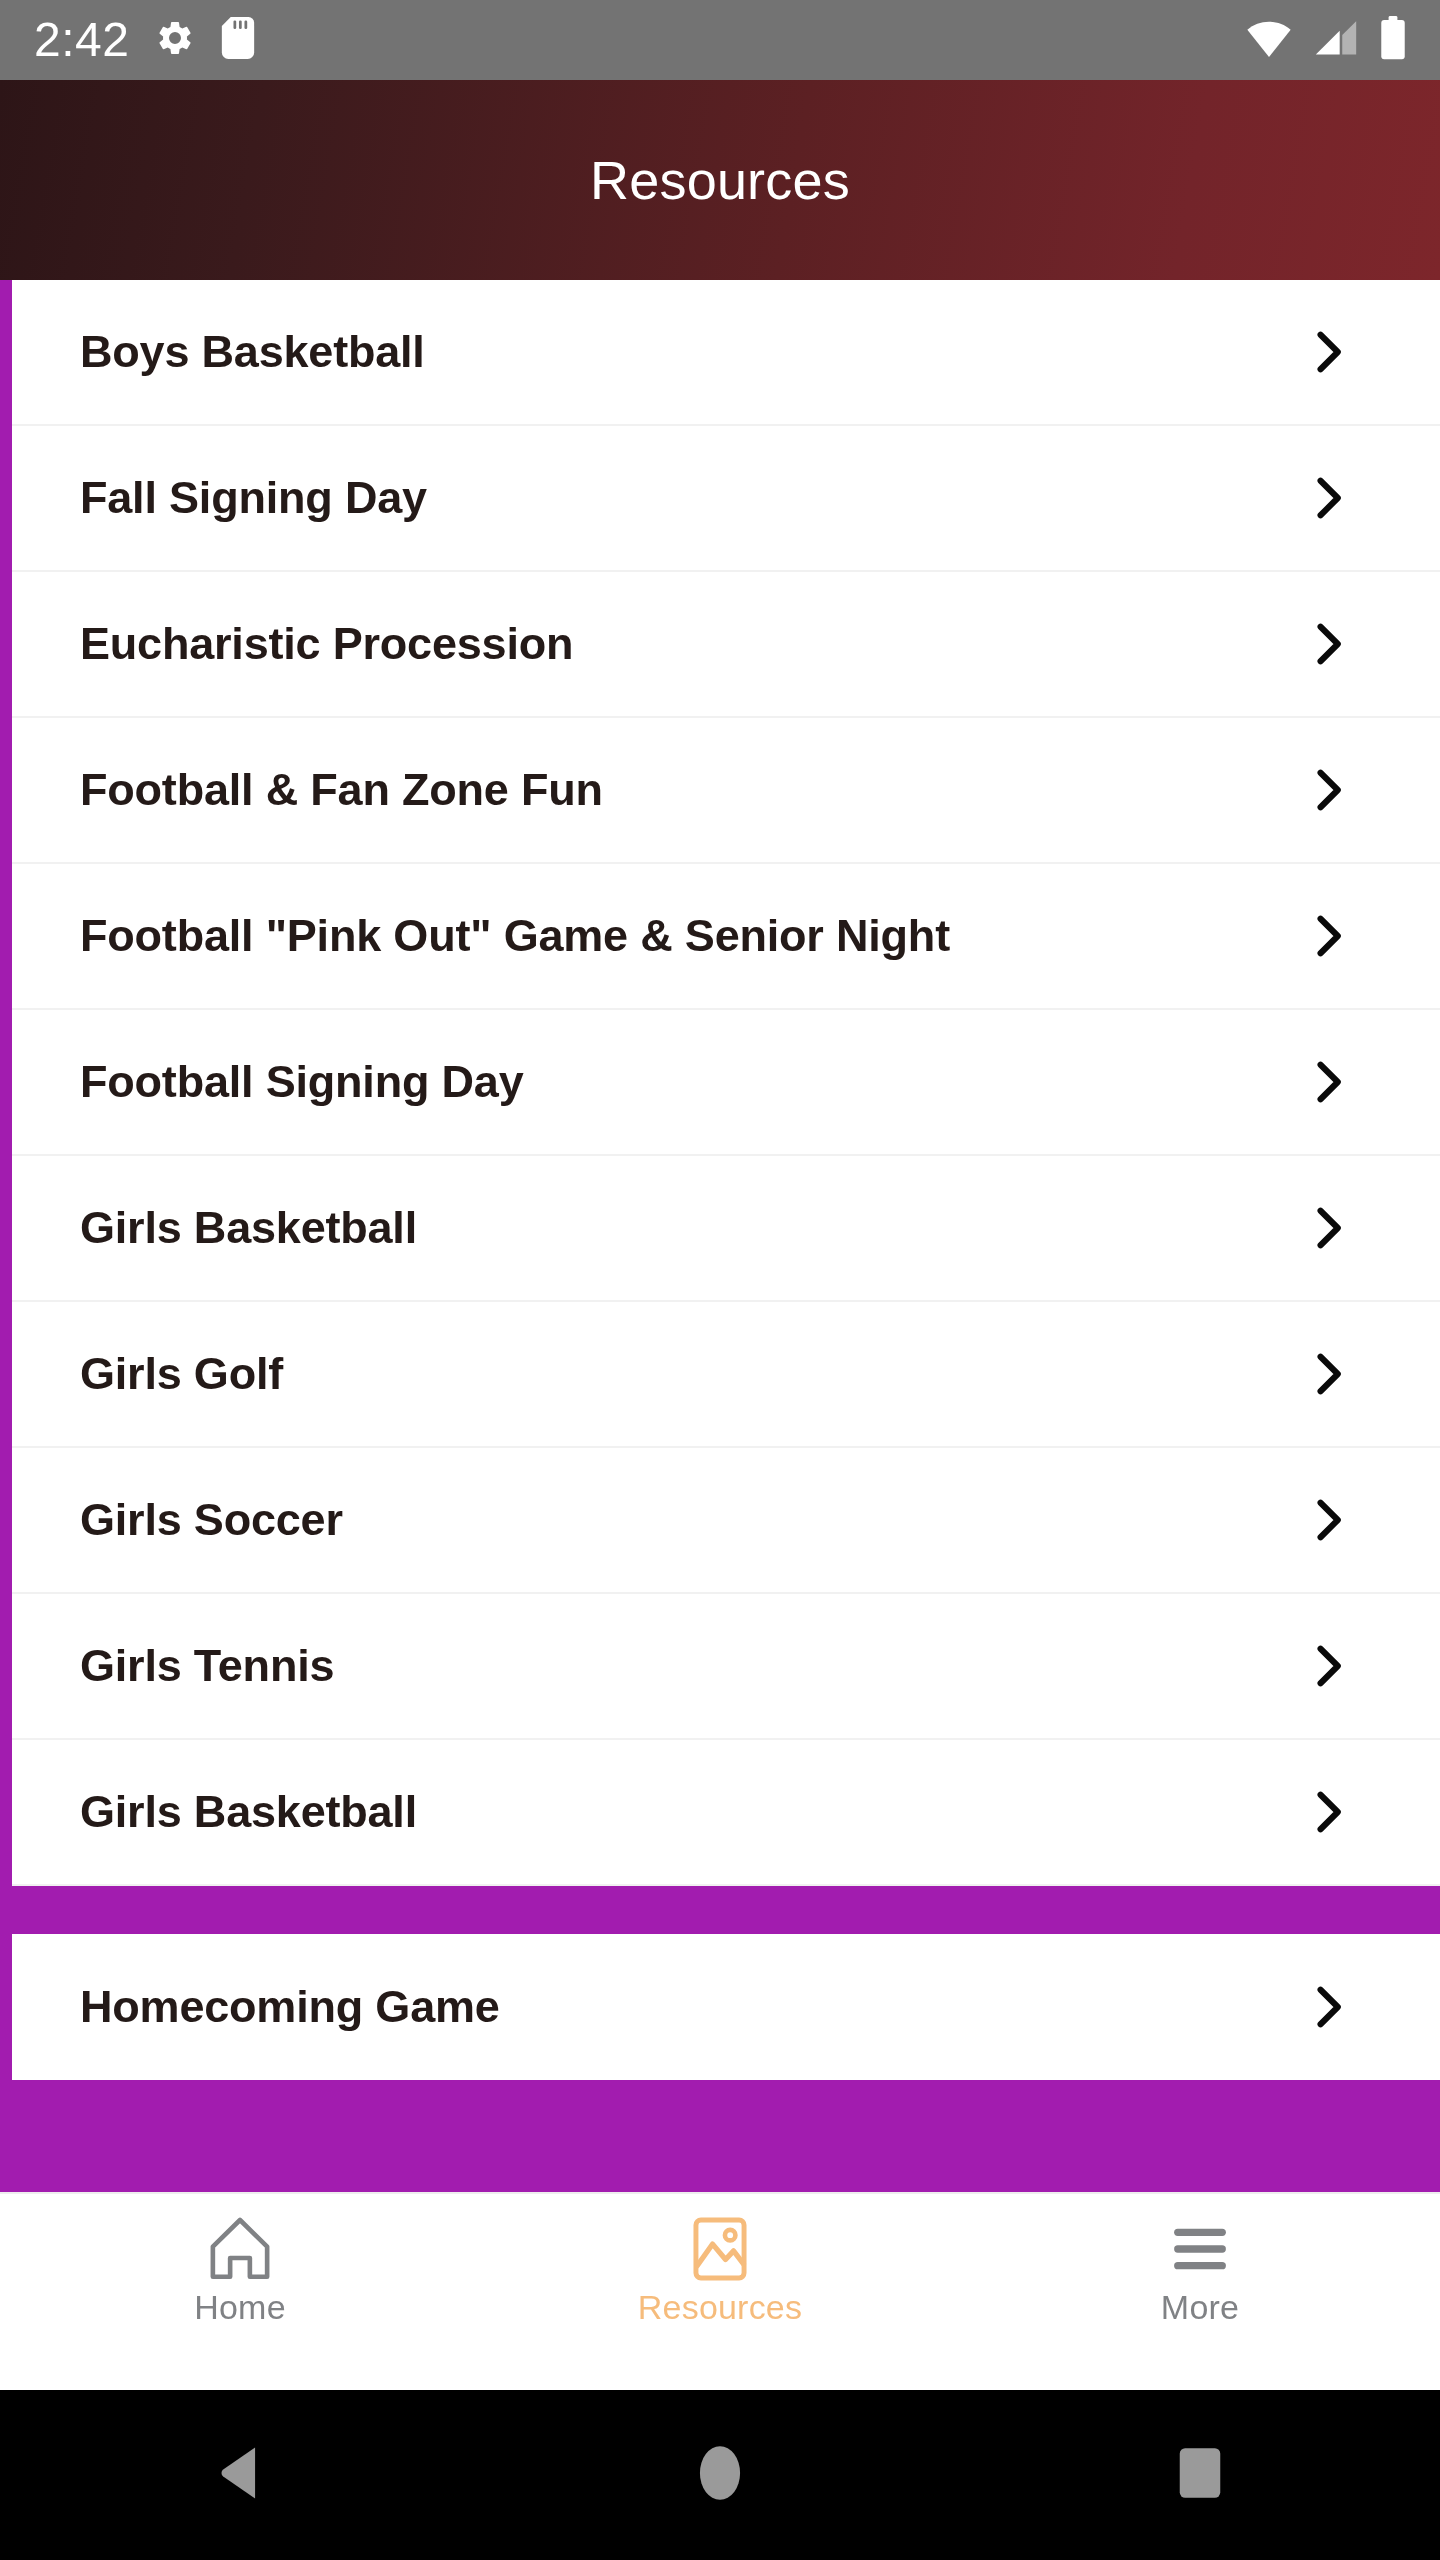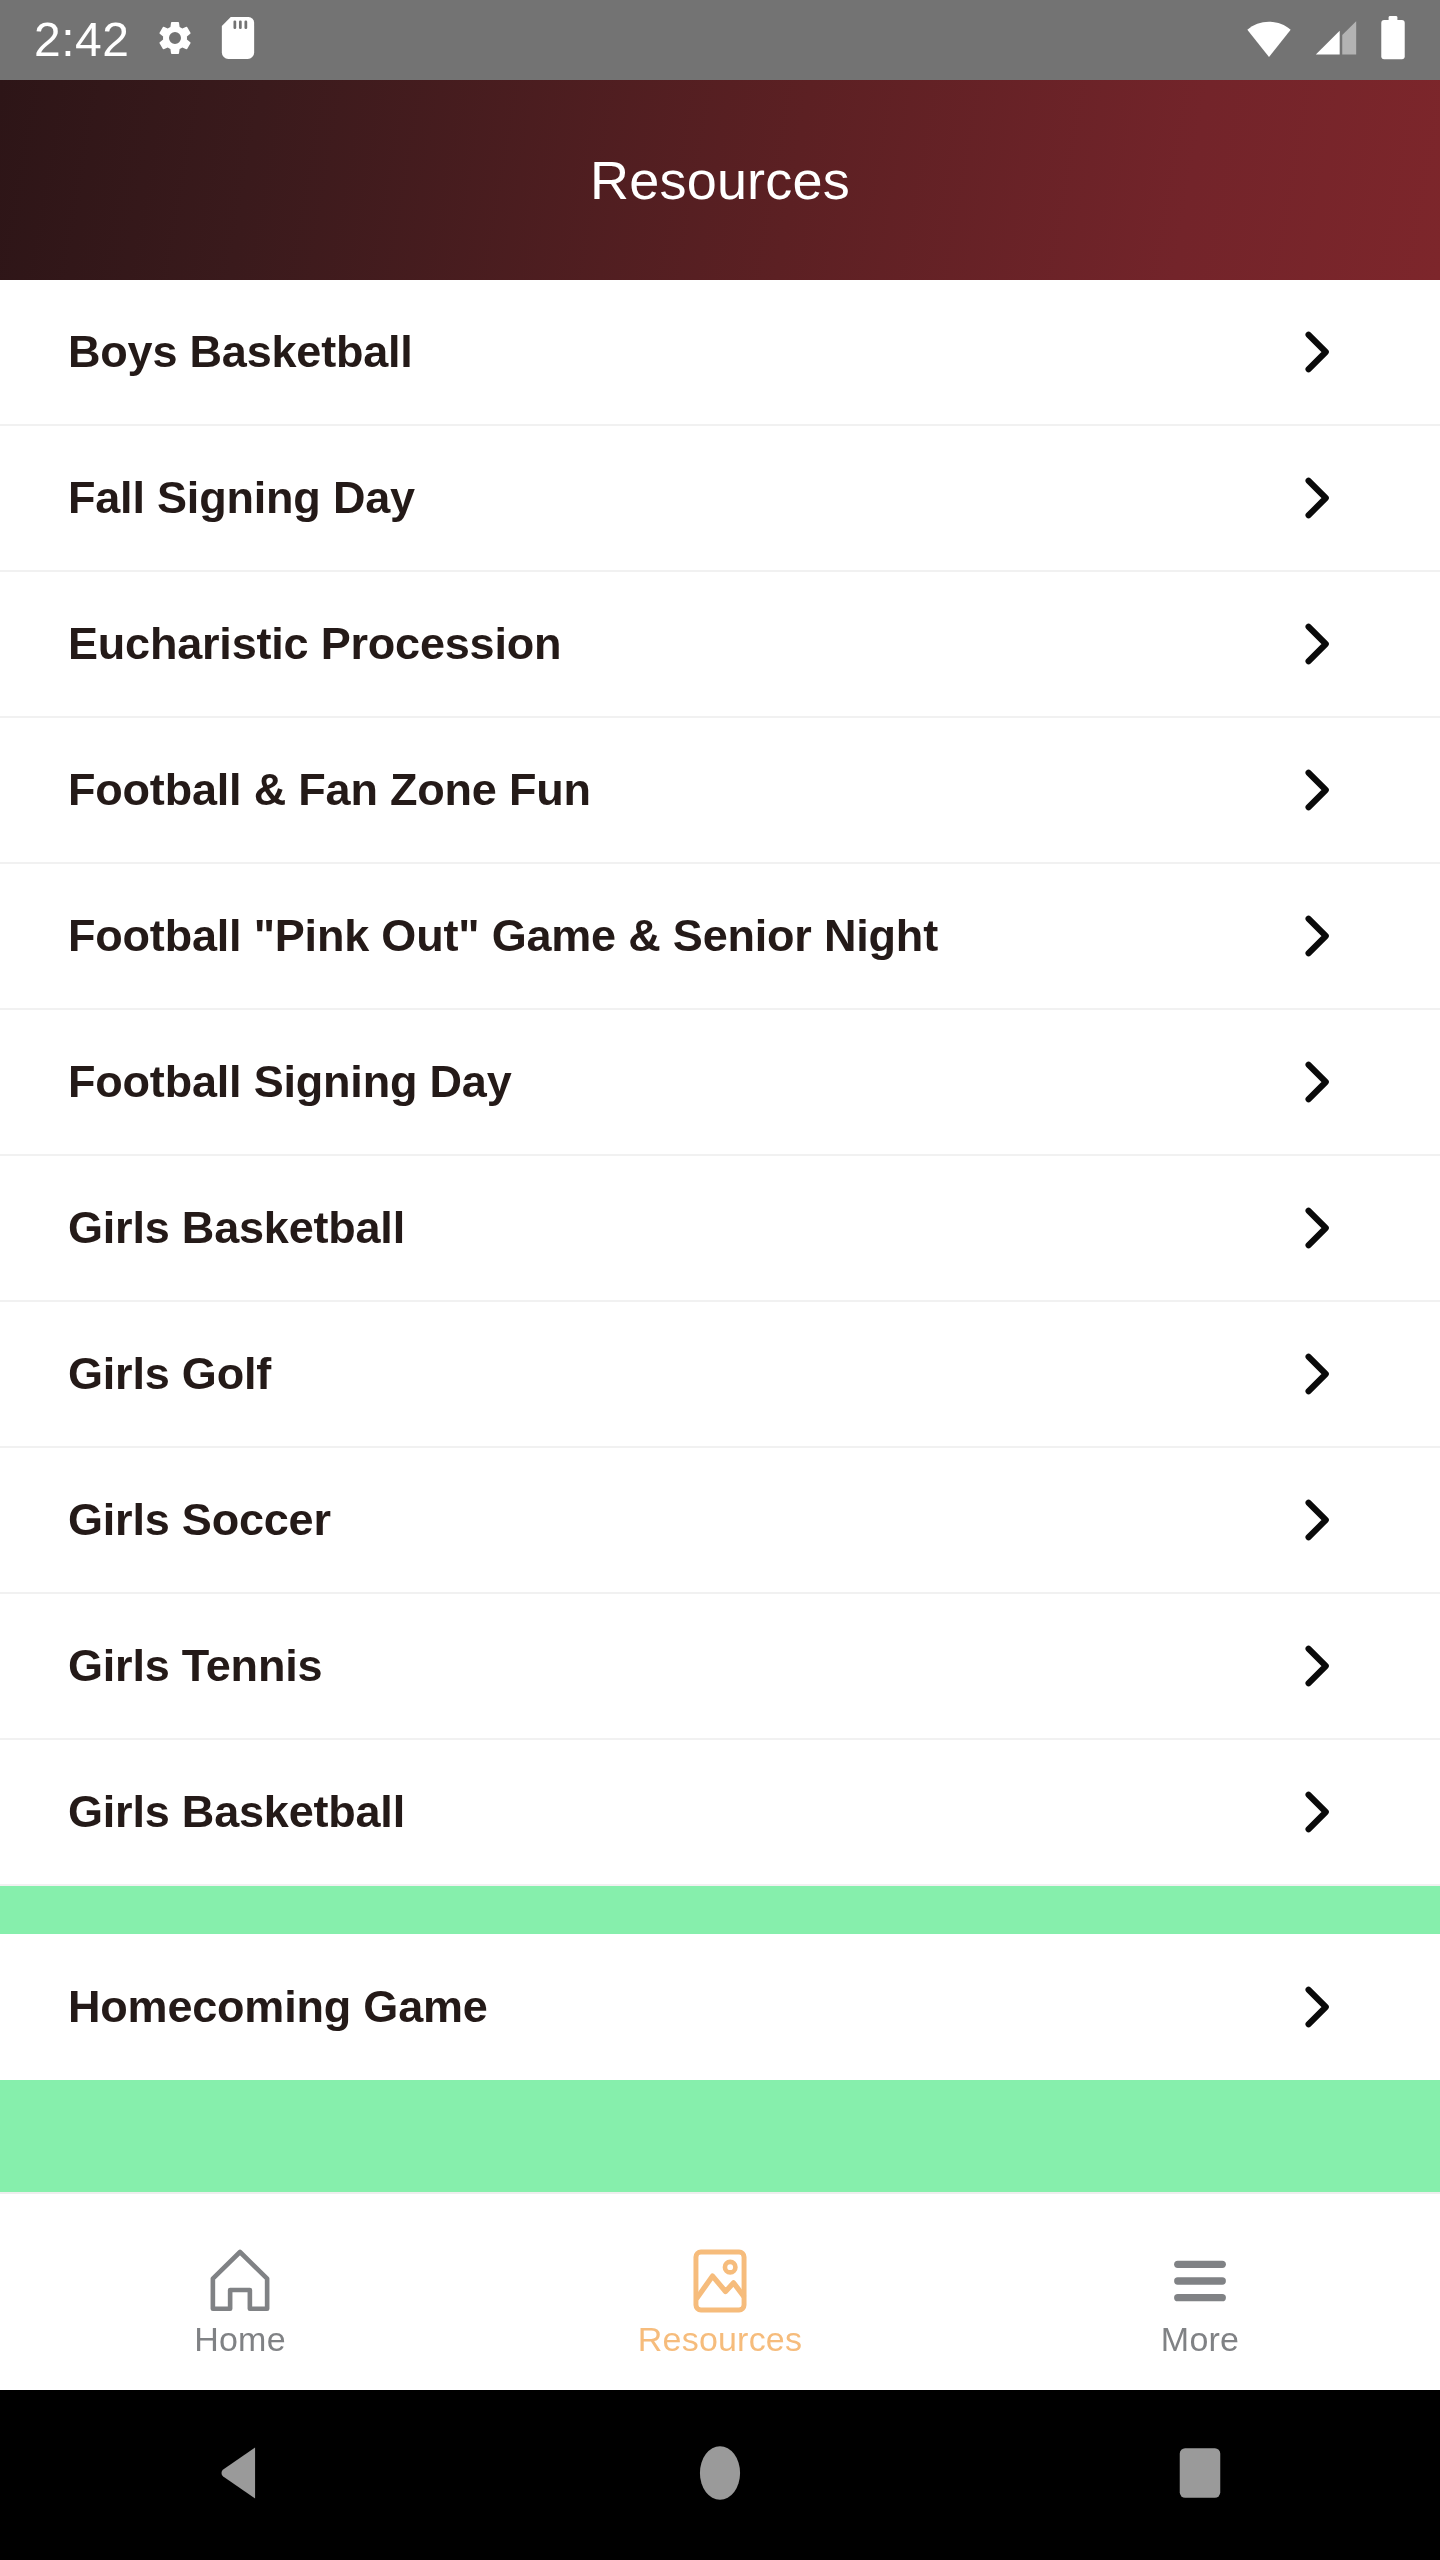--- a/index.html
+++ b/index.html
@@ -32,21 +32,21 @@
     background:linear-gradient(100deg,#2d1517 0%, #3a1a1c 18%, #5c2023 55%, #73242a 82%, #7d262b 100%);
     display:flex; align-items:center; justify-content:center;
   }
   .header-title {
     color:#ffffff; font-size:54px; font-weight:400; letter-spacing:0.2px;
   }
 
   
   .list {
     position:absolute; left:0; top:280px; width:1440px; height:1912px;
-    background:#86efac; overflow:hidden;
+    background:#a21caf; overflow:hidden;padding-left:12px;
   }
   .row {
     position:relative; height:146px; width:1440px;
     display:flex; align-items:center;
     padding:0 96px 0 68px;
     background:#fff;
     border-bottom:2px solid #f1f1f1;
   }
   .row:last-child { border-bottom:none;margin-top:48px; }
   .row-label {
@@ -57,21 +57,21 @@
 
   
   .tabbar {
     position:absolute; left:0; top:2192px; width:1440px; height:198px;
     background:#ffffff;
     border-top:2px solid #eeeeee;
     display:flex;
   }
   .tab {
     flex:1; display:flex; flex-direction:column;
-    align-items:center; justify-content:center; 
+    align-items:center; justify-content:flex-start; 
     padding-top:16px;
   }
   .tab-icon { height:78px; display:flex; align-items:center; justify-content:center; }
   .tab-label { font-size:34px; font-weight:400; color:#808285; letter-spacing:0.2px; }
   .tab.active .tab-label { color:#f6bc7c; }
 
   
   .navbar {
     position:absolute; left:0; top:2390px; width:1440px; height:170px;
     background:#000000;

